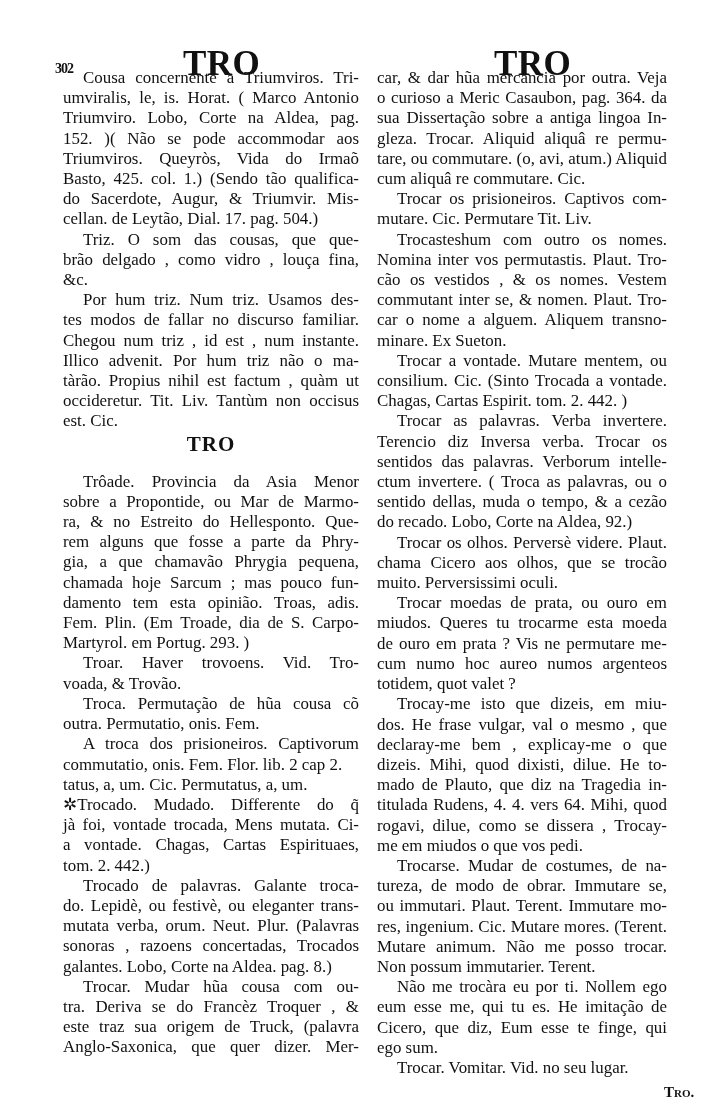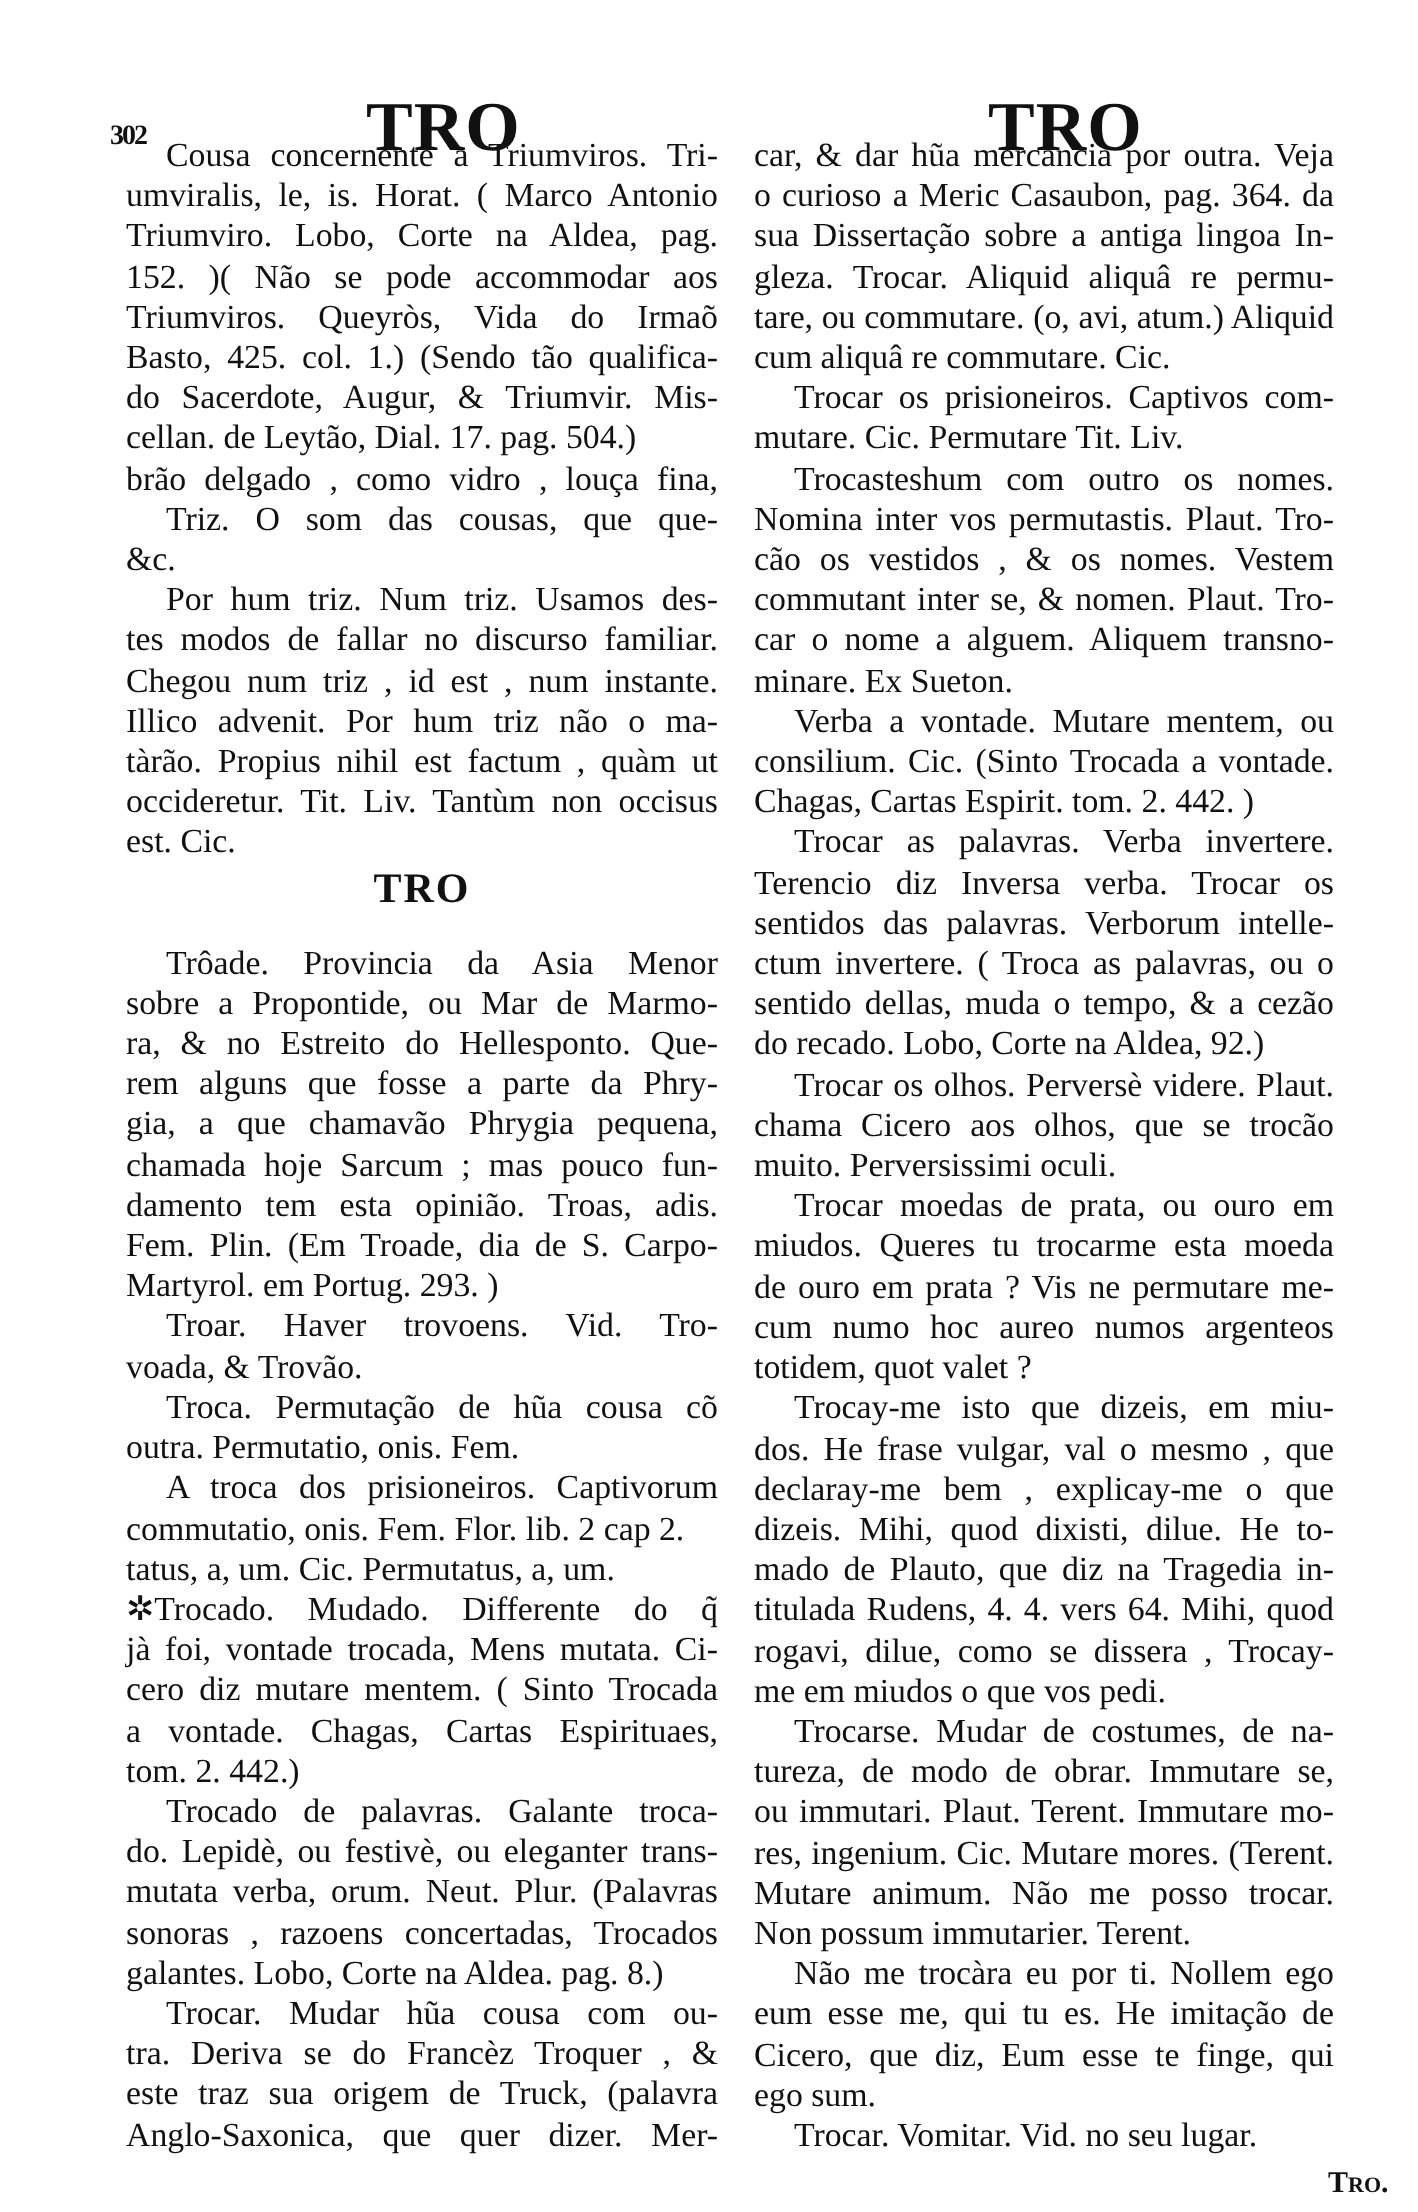--- a/index.html
+++ b/index.html
@@ -50,22 +50,22 @@
 <div class="column col-left">
   <div id="left-lines-1">
       <span class="line" style="text-indent: 20px;">Cousa concernente a Triumviros. Tri-</span>
       <span class="line">umviralis, le, is. Horat. ( Marco Antonio</span>
       <span class="line">Triumviro. Lobo, Corte na Aldea, pag.</span>
       <span class="line">152. )( Não se pode accommodar aos</span>
       <span class="line">Triumviros. Queyròs, Vida do Irmaõ</span>
       <span class="line">Basto, 425. col. 1.) (Sendo tão qualifica-</span>
       <span class="line">do Sacerdote, Augur, &amp; Triumvir. Mis-</span>
       <span class="line last">cellan. de Leytão, Dial. 17. pag. 504.)</span>
+      <span class="line" style="text-indent: 20px;">Triz. O som das cousas, que que-</span>
       <span class="line">brão delgado , como vidro , louça fina,</span>
-      <span class="line" style="text-indent: 20px;">Triz. O som das cousas, que que-</span>
       <span class="line last">&amp;c.</span>
       <span class="line" style="text-indent: 20px;">Por hum triz. Num triz. Usamos des-</span>
       <span class="line">tes modos de fallar no discurso familiar.</span>
       <span class="line">Chegou num triz , id est , num instante.</span>
       <span class="line">Illico advenit. Por hum triz não o ma-</span>
       <span class="line">tàrão. Propius nihil est factum , quàm ut</span>
       <span class="line">occideretur. Tit. Liv. Tantùm non occisus</span>
       <span class="line last">est. Cic.</span>
     </div>
   <div class="sub-head">TRO</div>
@@ -81,21 +81,20 @@
       <span class="line last">Martyrol. em Portug. 293. )</span>
       <span class="line" style="text-indent: 20px;">Troar. Haver trovoens. Vid. Tro-</span>
       <span class="line last">voada, &amp; Trovão.</span>
       <span class="line" style="text-indent: 20px;">Troca. Permutação de hũa cousa cõ</span>
       <span class="line last">outra. Permutatio, onis. Fem.</span>
       <span class="line" style="text-indent: 20px;">A troca dos prisioneiros. Captivorum</span>
       <span class="line last">commutatio, onis. Fem. Flor. lib. 2 cap 2.</span>
       <span class="line last">tatus, a, um. Cic. Permutatus, a, um.</span>
       <span class="line" style="text-indent: 0px;">✲Trocado. Mudado. Differente do q̃</span>
       <span class="line">jà foi, vontade trocada, Mens mutata. Ci-</span>
-      <span class="line">cero diz mutare mentem. ( Sinto Trocada</span>
       <span class="line">a vontade. Chagas, Cartas Espirituaes,</span>
       <span class="line last">tom. 2. 442.)</span>
       <span class="line" style="text-indent: 20px;">Trocado de palavras. Galante troca-</span>
       <span class="line">do. Lepidè, ou festivè, ou eleganter trans-</span>
       <span class="line">mutata verba, orum. Neut. Plur. (Palavras</span>
       <span class="line">sonoras , razoens concertadas, Trocados</span>
       <span class="line last">galantes. Lobo, Corte na Aldea. pag. 8.)</span>
       <span class="line" style="text-indent: 20px;">Trocar. Mudar hũa cousa com ou-</span>
       <span class="line">tra. Deriva se do Francèz Troquer , &amp;</span>
       <span class="line">este traz sua origem de Truck, (palavra</span>
@@ -112,21 +111,21 @@
       <span class="line">tare, ou commutare. (o, avi, atum.) Aliquid</span>
       <span class="line last">cum aliquâ re commutare. Cic.</span>
       <span class="line" style="text-indent: 20px;">Trocar os prisioneiros. Captivos com-</span>
       <span class="line last">mutare. Cic. Permutare Tit. Liv.</span>
       <span class="line" style="text-indent: 20px;">Trocasteshum com outro os nomes.</span>
       <span class="line">Nomina inter vos permutastis. Plaut. Tro-</span>
       <span class="line">cão os vestidos , &amp; os nomes. Vestem</span>
       <span class="line">commutant inter se, &amp; nomen. Plaut. Tro-</span>
       <span class="line">car o nome a alguem. Aliquem transno-</span>
       <span class="line last">minare. Ex Sueton.</span>
-      <span class="line" style="text-indent: 20px;">Verba a vontade. Mutare mentem, ou</span>
+      <span class="line" style="text-indent: 20px;">Trocar a vontade. Mutare mentem, ou</span>
       <span class="line">consilium. Cic. (Sinto Trocada a vontade.</span>
       <span class="line last">Chagas, Cartas Espirit. tom. 2. 442. )</span>
       <span class="line" style="text-indent: 20px;">Trocar as palavras. Verba invertere.</span>
       <span class="line">Terencio diz Inversa verba. Trocar os</span>
       <span class="line">sentidos das palavras. Verborum intelle-</span>
       <span class="line">ctum invertere. ( Troca as palavras, ou o</span>
       <span class="line">sentido dellas, muda o tempo, &amp; a cezão</span>
       <span class="line last">do recado. Lobo, Corte na Aldea, 92.)</span>
       <span class="line" style="text-indent: 20px;">Trocar os olhos. Perversè videre. Plaut.</span>
       <span class="line">chama Cicero aos olhos, que se trocão</span>

